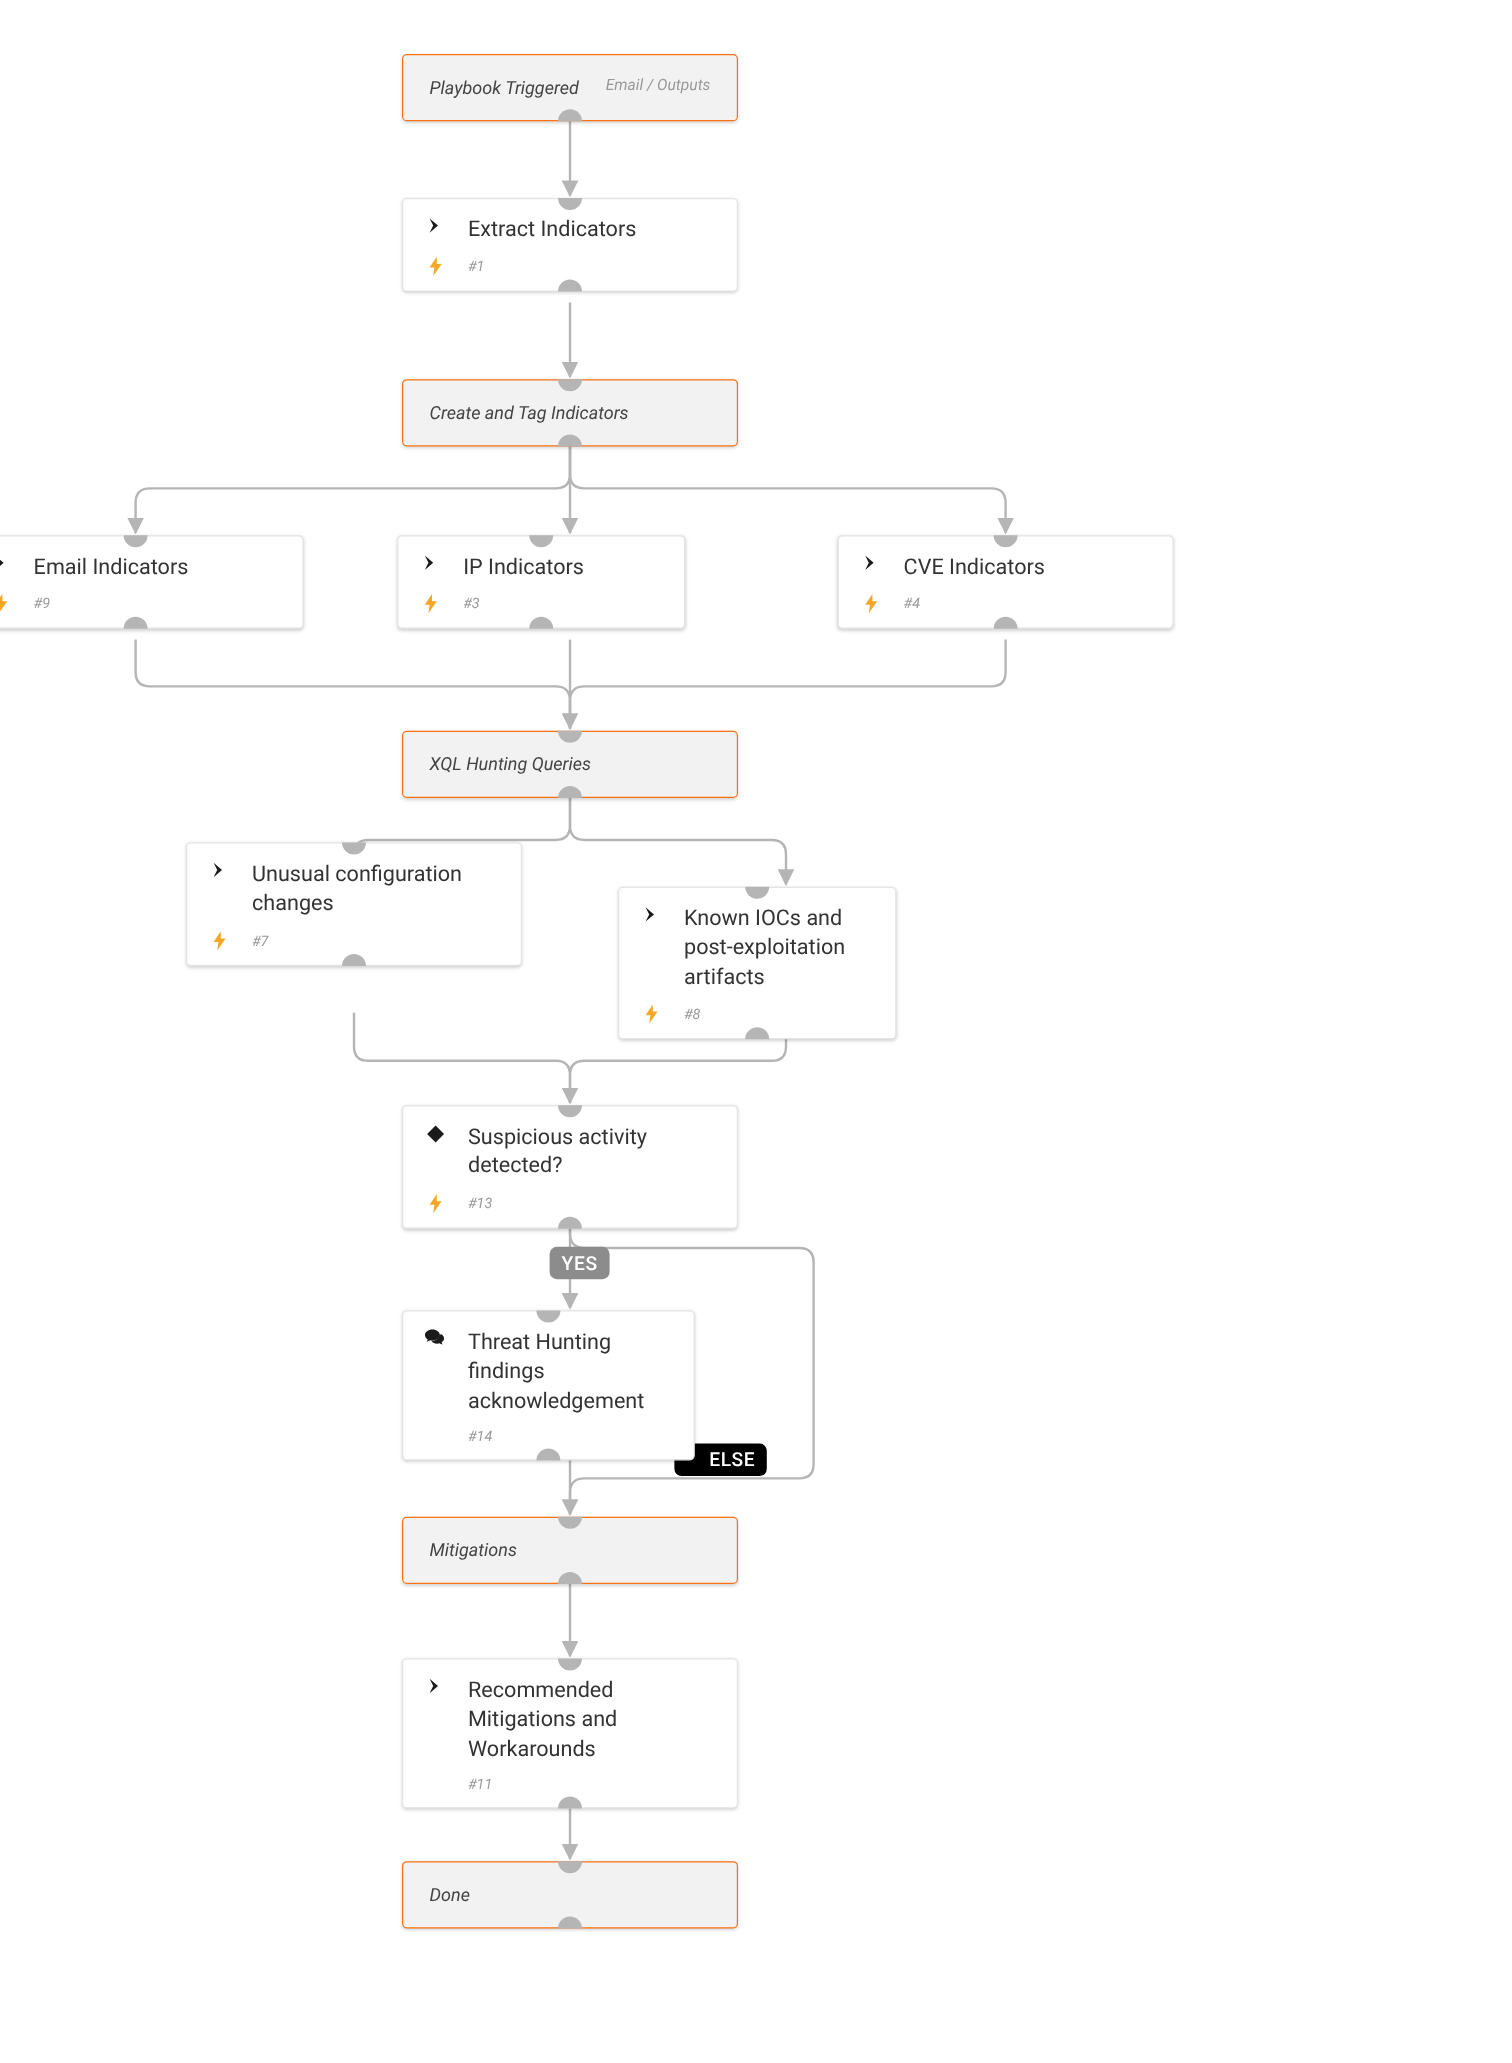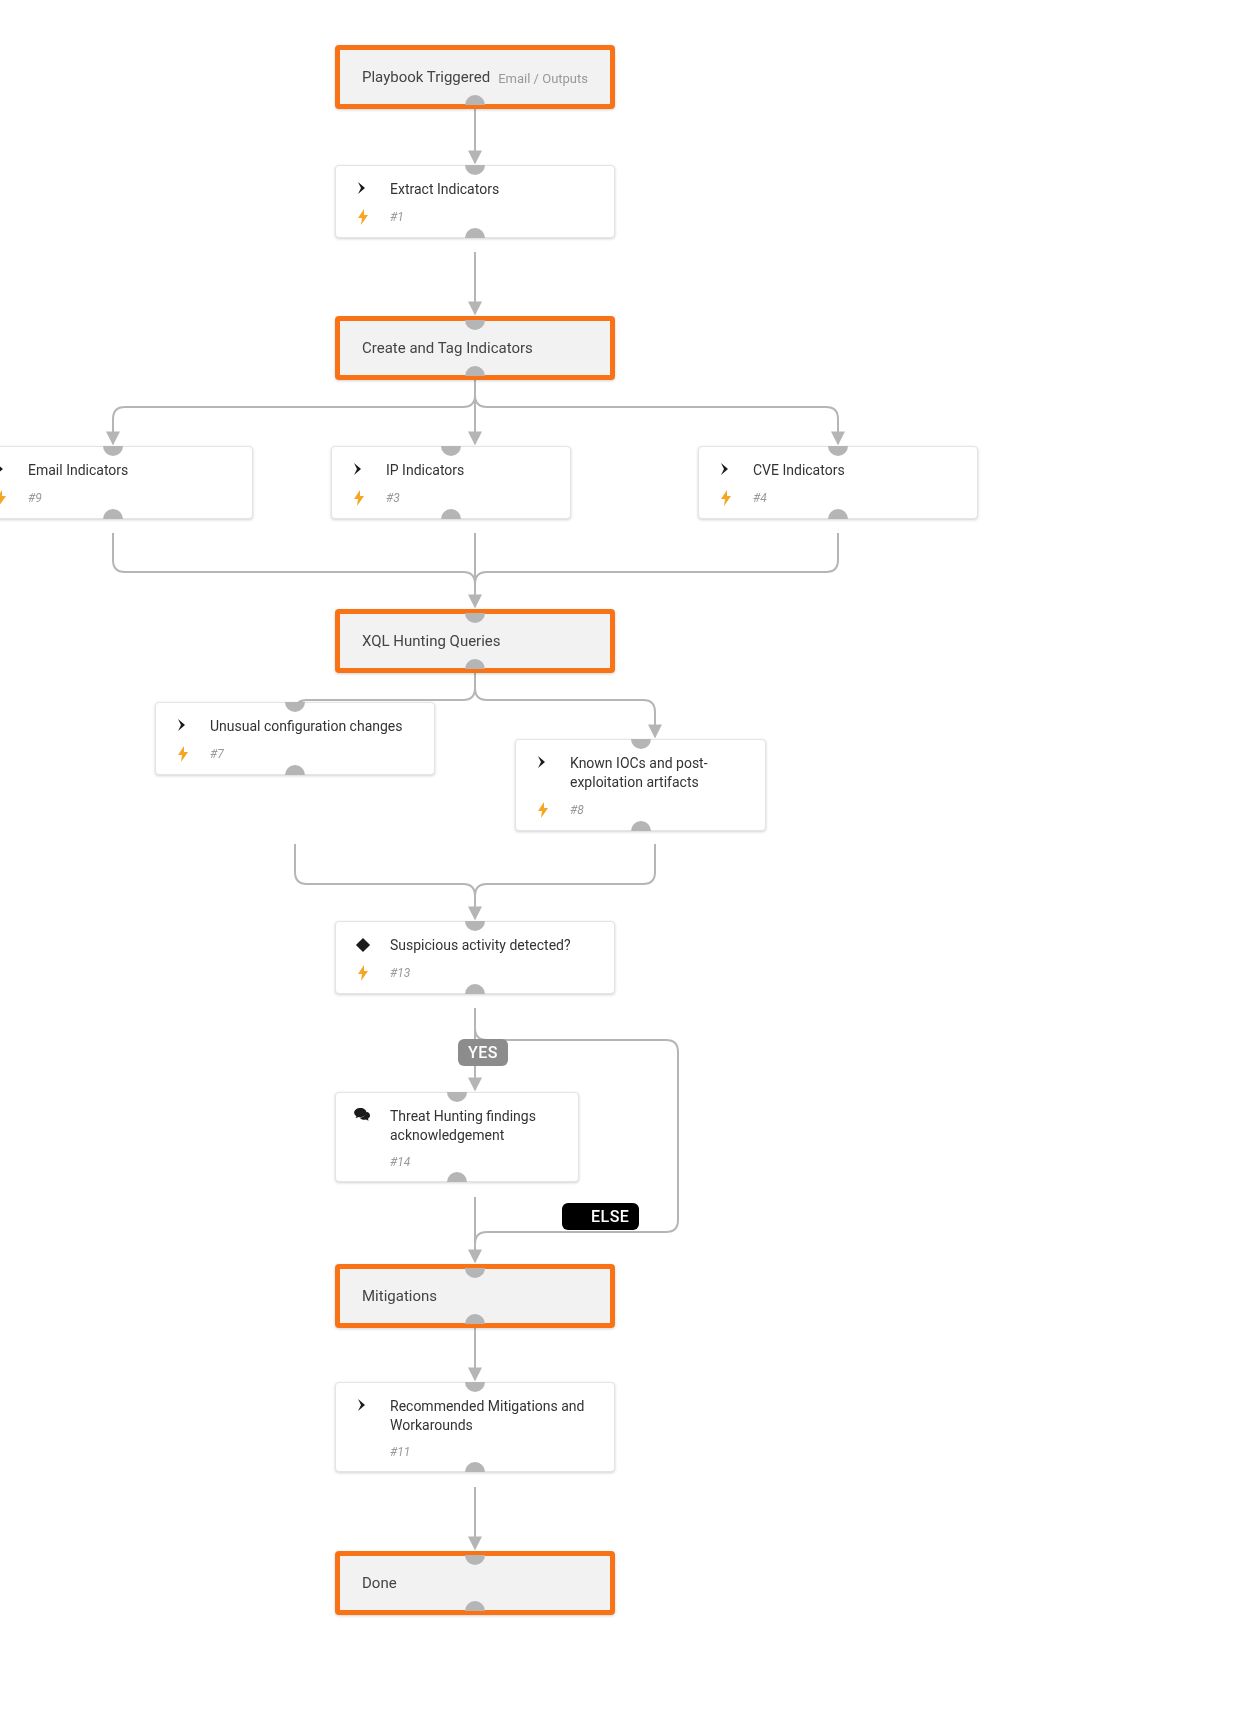--- a/index.html
+++ b/index.html
@@ -24,25 +24,26 @@
     pointer-events: none;
   }
   
   .node {
     position: absolute;
     border-radius: 4px;
     box-shadow: 0 1px 3px rgba(0,0,0,0.18);
   }
   .node.section {
     background: #f2f2f2;
-    border: 5px solid #f97316;
+    border: 1px solid #f97316;
     padding: 18px 22px;
     display: flex;
-    align-items: flex-end;
+    align-items: flex-start;
     justify-content: space-between;
+    font-style: italic;
   }
   .node.section .title {
     color: #444;
     font-size: 15px;
   }
   .node.section .subtext {
     color: #999;
     font-size: 13px;
   }
   .node.task {
@@ -62,21 +63,21 @@
     margin-top: 10px;
   }
   .node.task .icon-slot {
     width: 18px;
     display: flex;
     justify-content: center;
     flex-shrink: 0;
   }
   .node.task .task-title {
     color: #333;
-    font-size: 14px;
+    font-size: 18px;
     line-height: 1.35;
   }
   .node.task .task-num {
     color: #9a9a9a;
     font-size: 12px;
     font-style: italic;
   }
   
   .port {
     position: absolute;
@@ -266,21 +267,21 @@
       <span class="icon-slot icn bolt">
         <svg viewBox="0 0 14 16">
             <path d="M8 0 L2 9 L6 9 L5 16 L12 6 L8 6 Z" fill="#f5a623"></path>
           </svg>
       </span>
       <span class="task-num">#7</span>
     </div>
     <span class="port bottom"></span>
   </div>
 
-  <div class="node task" style="left:515px; top:739px; width:251px;">
+  <div class="node task" style="left:515px; top:739px; width:232px;">
     <span class="port top"></span>
     <div class="row-top">
       <span class="icon-slot icn chevron">
         <svg viewBox="0 0 16 16">
             <path d="M3 2 L10 8 L3 14 L6 8 Z" fill="#1b1b1b"></path>
           </svg>
       </span>
       <span class="task-title">Known IOCs and post-exploitation artifacts</span>
     </div>
     <div class="row-bottom">

